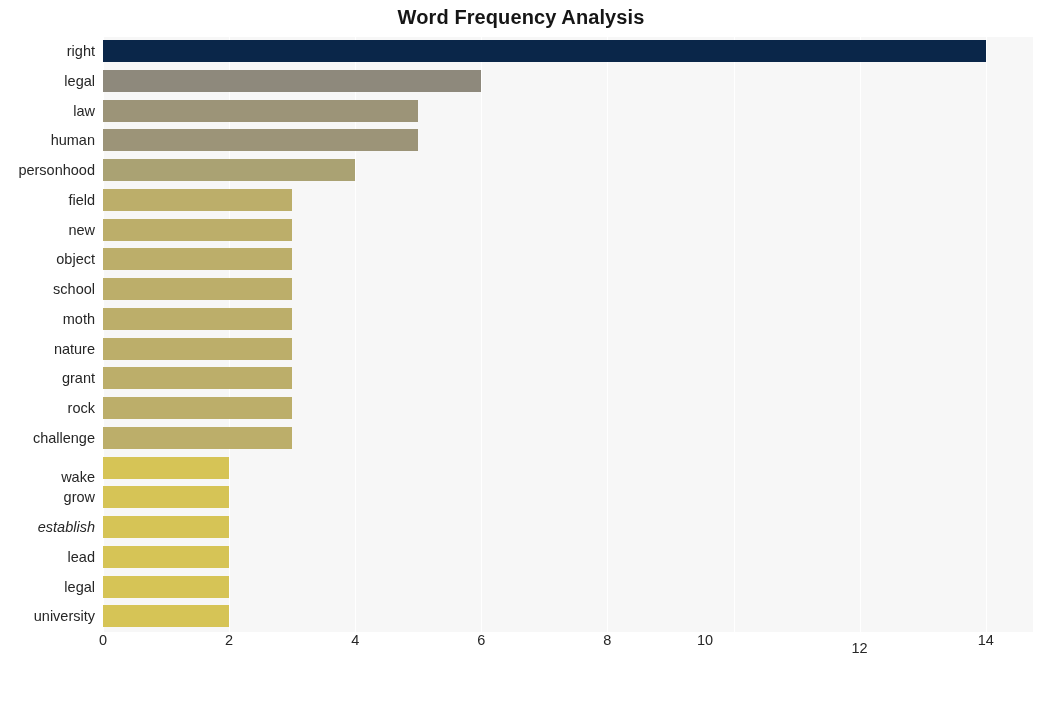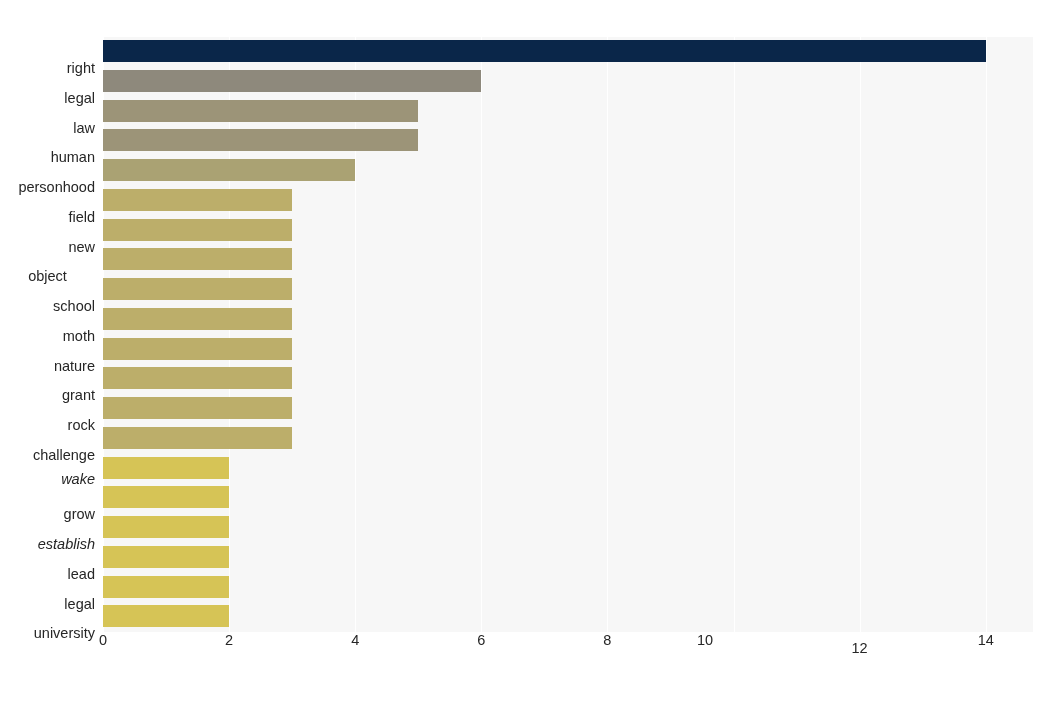--- a/index.html
+++ b/index.html
@@ -82,21 +82,20 @@
   .y-tick-label {
     position: absolute;
     right: 0;
     width: 95px;
     text-align: right;
     font-size: 14.5px;
     color: #262626;
     height: 28.5px;
     line-height: 28.5px;
     white-space: nowrap;
-    margin-top: 17px;
   }
 
   
   #x-axis-labels {
     position: absolute;
     left: 103px;
     top: 632px;
     width: 930px;
     height: 26px;
   }
@@ -116,20 +115,21 @@
     text-align: center;
     font-size: 14.5px;
     color: #262626;
   }
 </style>
 </head>
 <body>
 
 <div id="chart-root">
 
+  <div id="chart-title">Word Frequency Analysis</div>
 
   <div id="plot-area">
     <div id="gridlines-layer">
         <div class="gridline" style="left: 0px;"></div>
         <div class="gridline" style="left: 126.102px;"></div>
         <div class="gridline" style="left: 252.203px;"></div>
         <div class="gridline" style="left: 378.305px;"></div>
         <div class="gridline" style="left: 504.407px;"></div>
         <div class="gridline" style="left: 630.508px;"></div>
         <div class="gridline" style="left: 756.61px;"></div>
@@ -200,28 +200,28 @@
   </div>
 
   <div id="y-axis-labels">
       <div class="y-tick-label" style="top: 0px;">right</div>
       <div class="y-tick-label" style="top: 29.75px; padding-left: 36px;">legal</div>
       <div class="y-tick-label" style="top: 59.5px;">law</div>
       <div class="y-tick-label" style="top: 89.25px;">human</div>
       <div class="y-tick-label" style="top: 119px;">personhood</div>
       <div class="y-tick-label" style="top: 148.75px;">field</div>
       <div class="y-tick-label" style="top: 178.5px;">new</div>
-      <div class="y-tick-label" style="top: 208.25px; text-align: center;">object</div>
+      <div class="y-tick-label" style="top: 208.25px;">object</div>
       <div class="y-tick-label" style="top: 238px;">school</div>
       <div class="y-tick-label" style="top: 267.75px;">moth</div>
       <div class="y-tick-label" style="top: 297.5px;">nature</div>
       <div class="y-tick-label" style="top: 327.25px;">grant</div>
       <div class="y-tick-label" style="top: 357px;">rock</div>
       <div class="y-tick-label" style="top: 386.75px;">challenge</div>
-      <div class="y-tick-label" style="top: 411px; font-style: italic;">wake</div>
+      <div class="y-tick-label" style="top: 426px;">wake</div>
       <div class="y-tick-label" style="top: 446.25px;">grow</div>
       <div class="y-tick-label" style="top: 476px; font-style: italic;">establish</div>
       <div class="y-tick-label" style="top: 505.75px; padding-left: 28px;">lead</div>
       <div class="y-tick-label" style="top: 535.5px;">legal</div>
       <div class="y-tick-label" style="top: 565.25px;">university</div>
     </div>
 
   <div id="x-axis-labels">
       <div class="x-tick-label" style="left: 0px;">0</div>
       <div class="x-tick-label" style="left: 126.102px;">2</div>

